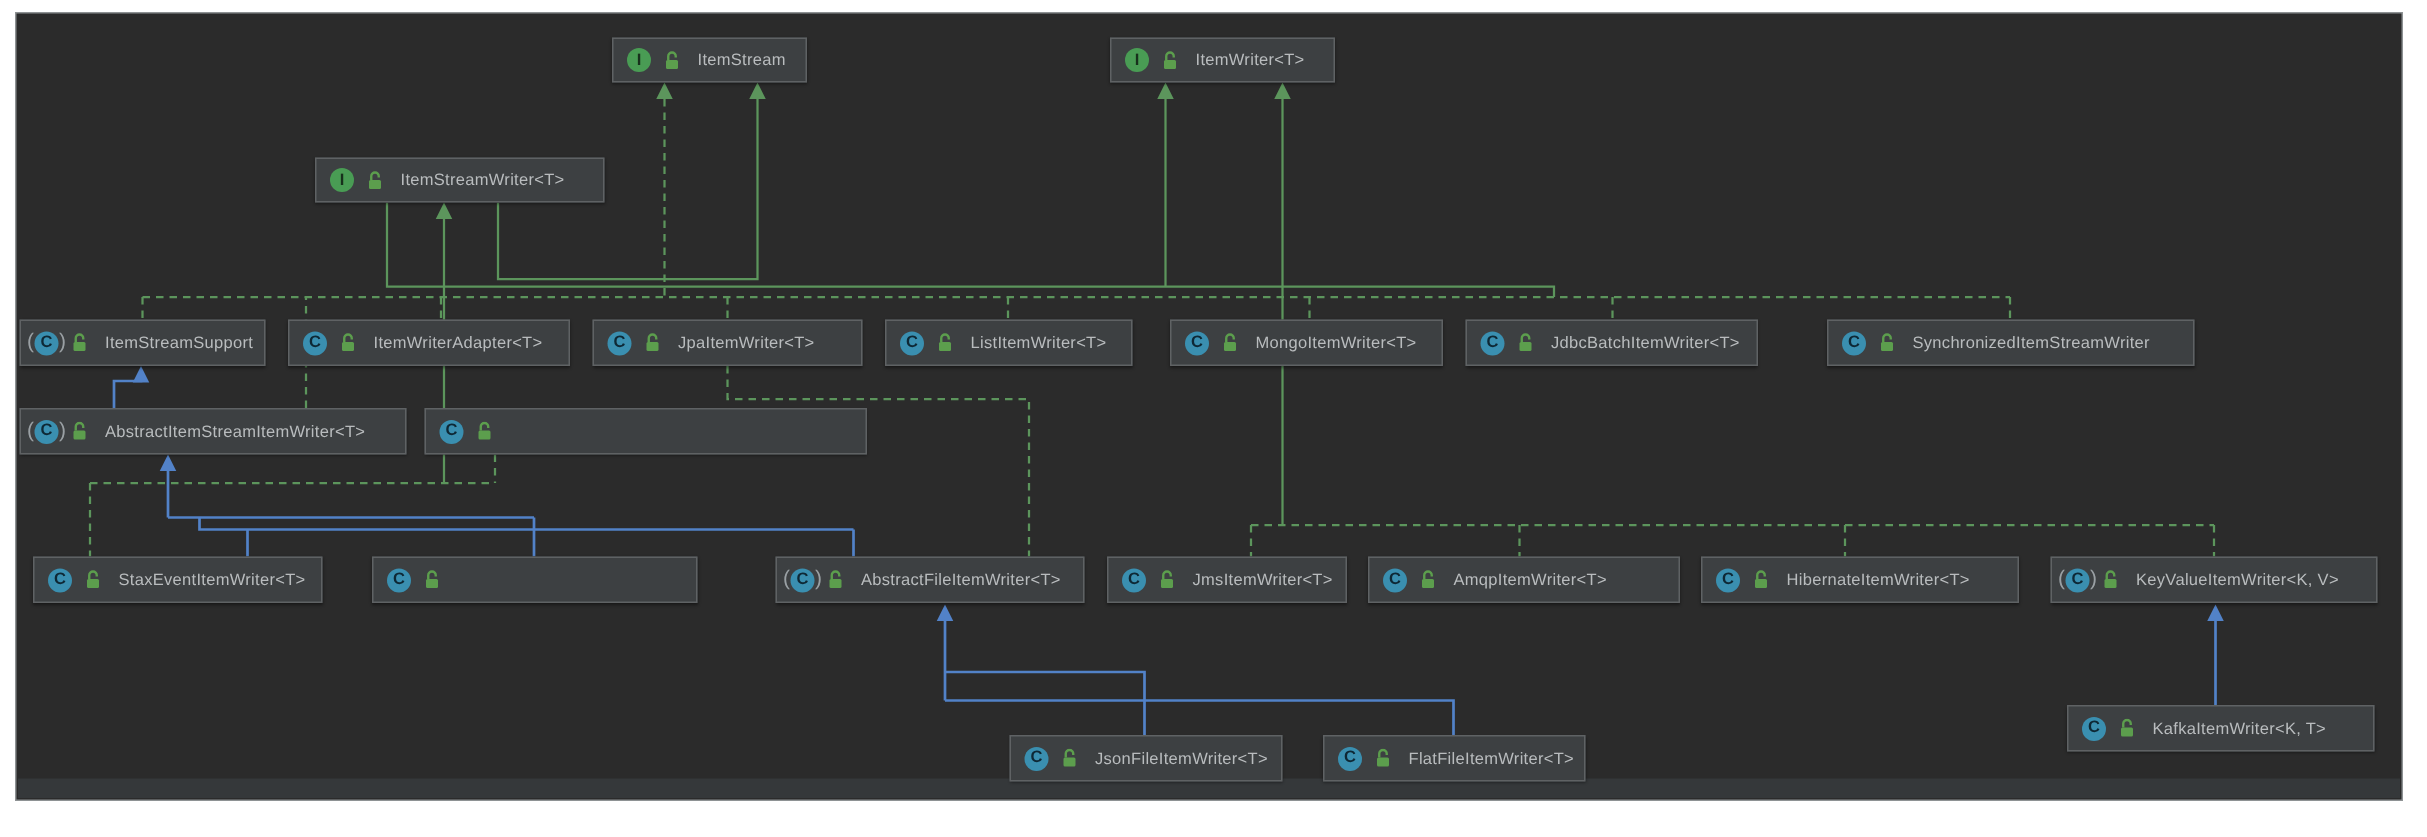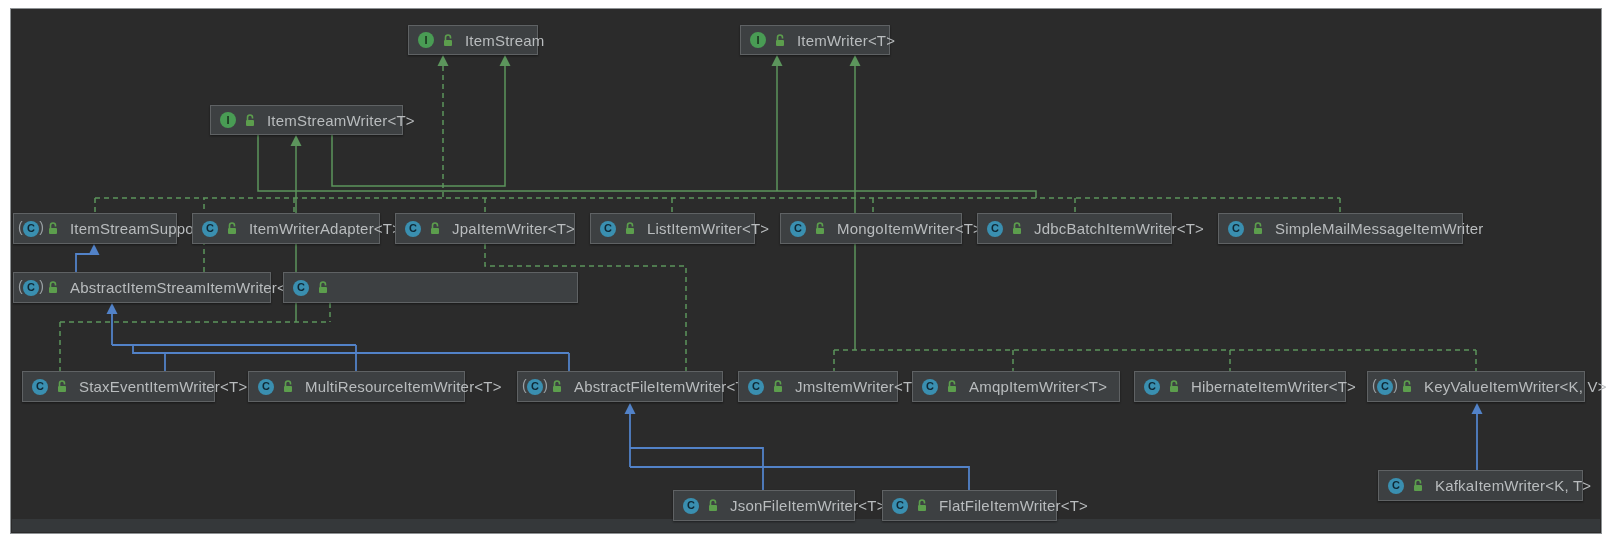--- a/index.html
+++ b/index.html
@@ -5,21 +5,21 @@
   html,body{margin:0;padding:0;background:#ffffff;}
   #stage{position:relative;width:1618px;height:558px;background:#ffffff;overflow:hidden;
          font-family:"Liberation Sans","DejaVu Sans",sans-serif;}
   #panel{position:absolute;left:10px;top:8px;width:1592px;height:526px;
          background:#2b2b2b;border:1px solid #8e9294;box-sizing:border-box;}
   #scrollband{position:absolute;left:1px;bottom:1px;height:13px;right:1px;background:#35383a;}
   #edgelayer{position:absolute;left:0;top:0;width:1618px;height:558px;pointer-events:none;}
   .node{position:absolute;display:flex;align-items:center;gap:6px;box-sizing:border-box;
         background:#3d4042;border:1px solid #5f6264;box-shadow:0 1px 2px rgba(0,0,0,.45);
         padding:0 9px;cursor:default;}
-  .node .label{color:#b9bcbe;font-size:15px;white-space:nowrap;margin-left:5px;letter-spacing:.2px;}
+  .node .label{color:#b9bcbe;font-size:11px;white-space:nowrap;margin-left:5px;letter-spacing:.2px;}
   .cicon{position:relative;width:16px;height:16px;flex:0 0 16px;border-radius:50%;
          display:flex;align-items:center;justify-content:center;
          font-size:11px;font-weight:bold;line-height:1;}
   .cicon.interface{background:#499c54;color:#17301c;}
   .cicon.class{background:#3a8fb0;color:#0e2835;}
   .cicon.abstract{background:#3a8fb0;color:#0e2835;}
   .paren{position:absolute;top:-1px;color:#9aa0a4;font-size:14px;font-weight:normal;}
   .paren.l{left:-5px;} .paren.r{right:-5px;}
   .lock{flex:0 0 12px;width:12px;height:13px;margin-left:2px;}
 </style>
@@ -148,21 +148,21 @@
   <rect x="2" y="6" width="8" height="6" rx="1" fill="#5c9e4d"></rect>
         </svg>
         <span class="label">JdbcBatchItemWriter&lt;T&gt;</span>
       </div>
       <div class="node" style="left: 1218px; top: 213px; width: 245px; height: 31px;">
         <span class="cicon class">C</span>
         <svg class="lock" viewBox="0 0 12 13">
   <path d="M3.5 6 L3.5 3.5 A2.5 2.5 0 0 1 8.5 3.5 L8.5 4.4" fill="none" stroke="#5c9e4d" stroke-width="1.6"></path>
   <rect x="2" y="6" width="8" height="6" rx="1" fill="#5c9e4d"></rect>
         </svg>
-        <span class="label">SimpleMailMessageItemWriter</span>
+        <span class="label">SynchronizedItemStreamWriter</span>
       </div>
       <div class="node" style="left: 13px; top: 272px; width: 258px; height: 31px;">
         <span class="cicon abstract"><span class="paren l">(</span><span class="paren r">)</span>C</span>
         <svg class="lock" viewBox="0 0 12 13">
   <path d="M3.5 6 L3.5 3.5 A2.5 2.5 0 0 1 8.5 3.5 L8.5 4.4" fill="none" stroke="#5c9e4d" stroke-width="1.6"></path>
   <rect x="2" y="6" width="8" height="6" rx="1" fill="#5c9e4d"></rect>
         </svg>
         <span class="label">AbstractItemStreamItemWriter&lt;T&gt;</span>
       </div>
       <div class="node" style="left: 283px; top: 272px; width: 295px; height: 31px;">
@@ -179,21 +179,20 @@
   <rect x="2" y="6" width="8" height="6" rx="1" fill="#5c9e4d"></rect>
         </svg>
         <span class="label">StaxEventItemWriter&lt;T&gt;</span>
       </div>
       <div class="node" style="left: 248px; top: 371px; width: 217px; height: 31px;">
         <span class="cicon class">C</span>
         <svg class="lock" viewBox="0 0 12 13">
   <path d="M3.5 6 L3.5 3.5 A2.5 2.5 0 0 1 8.5 3.5 L8.5 4.4" fill="none" stroke="#5c9e4d" stroke-width="1.6"></path>
   <rect x="2" y="6" width="8" height="6" rx="1" fill="#5c9e4d"></rect>
         </svg>
-        <span class="label">MultiResourceItemWriter&lt;T&gt;</span>
       </div>
       <div class="node" style="left: 517px; top: 371px; width: 206px; height: 31px;">
         <span class="cicon abstract"><span class="paren l">(</span><span class="paren r">)</span>C</span>
         <svg class="lock" viewBox="0 0 12 13">
   <path d="M3.5 6 L3.5 3.5 A2.5 2.5 0 0 1 8.5 3.5 L8.5 4.4" fill="none" stroke="#5c9e4d" stroke-width="1.6"></path>
   <rect x="2" y="6" width="8" height="6" rx="1" fill="#5c9e4d"></rect>
         </svg>
         <span class="label">AbstractFileItemWriter&lt;T&gt;</span>
       </div>
       <div class="node" style="left: 738px; top: 371px; width: 160px; height: 31px;">

